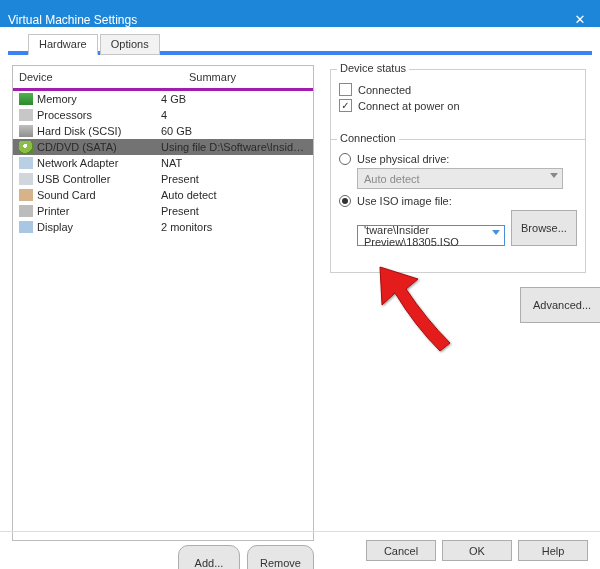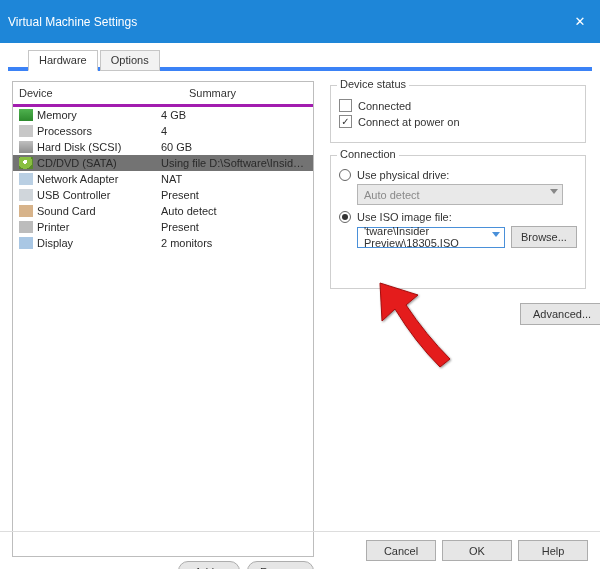--- a/index.html
+++ b/index.html
@@ -1,18 +1,18 @@
 <!DOCTYPE html>
 <html><head>
 <meta charset="utf-8">
 <style>
   * { box-sizing: border-box; font-family: "Segoe UI", Tahoma, sans-serif; font-size: 11px; }
   body { margin: 0; background: #fff; width: 600px; height: 569px; position: relative; overflow: hidden; }
 
-  .titlebar { height: 43px; background: #1e86d8; color: #fff; display: flex; align-items: center; padding-left: 8px; }
+  .titlebar { height: 27px; background: #1e86d8; color: #fff; display: flex; align-items: flex-end; padding-left: 8px; }
   .titlebar .title { flex: 1; font-size: 12px; }
   .titlebar .close-x { width: 40px; text-align: center; font-size: 13px; }
 
   .tabs-row { position: relative; margin: 6px 8px 0 8px; height: 22px; border-bottom: 4px solid #3b82f6; padding-left: 20px; }
   .tab { position: relative; display: inline-block; padding: 3px 10px 4px 10px; border: 1px solid #c6c6c6; background: #f2f2f2; margin-right: -1px; top: 1px; color: #333; }
   .tab.active { background: #fff; border-bottom: 1px solid #fff; }
 
   .content { position: relative; margin: 0 8px 8px 8px; }
 
   
@@ -20,31 +20,31 @@
   .dev-header { display: flex; border-bottom: 3px solid #a21caf; padding: 5px 8px 5px 6px; color: #333; gap: 28px; }
   .dev-header .col1 { width: 142px; }
   .dev-header .col2 { flex: 1; }
   .dev-list { }
   .dev-row { display: flex; align-items: center; height: 16px; padding: 0 6px; color: #2a2a2a; }
   .dev-row .ico { width: 14px; height: 12px; margin-right: 4px; display: inline-block; }
   .dev-row .name { width: 124px; white-space: nowrap; overflow: hidden; text-overflow: ellipsis; }
   .dev-row .summ { flex: 1; white-space: nowrap; overflow: hidden; text-overflow: ellipsis; }
   .dev-row.selected { background: #737373; }
 
-  .btn { height: 22px; border: 1px solid #adadad; background: #e6e6e6; color: #333; padding: 0 12px; cursor: default; display: inline-flex; align-items: center; justify-content: center; }
+  .btn { height: 36px; border: 1px solid #adadad; background: #e6e6e6; color: #333; padding: 0 12px; cursor: default; display: inline-flex; align-items: center; justify-content: center; }
   .btn.small { min-width: 62px; border-radius: 10px; }
   .btn.dlg { min-width: 70px; height: 21px; }
 
   .left-buttons { position: absolute; left: 4px; top: 490px; width: 302px; text-align: right; }
   .left-buttons .btn { margin-left: 4px; }
 
   
   .groupbox { position: absolute; border: 1px solid #cfcfcf; }
   .groupbox .legend { position: absolute; top: -8px; left: 6px; background: #fff; padding: 0 3px; color: #333; }
-  #grp-status { left: 322px; top: 14px; width: 256px; height: 58px; }
+  #grp-status { left: 322px; top: 14px; width: 256px; height: 71px; }
   #grp-conn   { left: 322px; top: 84px; width: 256px; height: 134px; }
 
   .chkline, .radline { display: flex; align-items: center; margin: 3px 8px; color: #333; }
   .chkbox { width: 13px; height: 13px; border: 1px solid #888; margin-right: 6px; display:inline-flex; align-items:center; justify-content:center; font-size:10px; line-height:1;}
   .radio { width: 12px; height: 12px; border: 1px solid #666; border-radius: 50%; margin-right: 6px; display:inline-flex; align-items:center; justify-content:center;}
   .radio.on::after { content:""; width:6px; height:6px; border-radius:50%; background:#333; display:block;}
 
   .combo { height: 21px; border: 1px solid #b5b5b5; background: #eee; display:flex; align-items:center; padding-left:6px; color:#666; position:relative; }
   .combo.disabled { background:#e9e9e9; color:#8a8a8a; }
   .combo .arrow { position:absolute; right:4px; top:4px; width:0; height:0; border-left:4px solid transparent; border-right:4px solid transparent; border-top:5px solid #888; }
@@ -167,21 +167,21 @@
     <div style="margin:2px 8px 6px 26px;">
       <div class="combo disabled" style="width:206px;">
         <span>Auto detect</span>
         <span class="arrow"></span>
       </div>
     </div>
     <div class="radline">
       <span class="radio on"></span>
       <span>Use ISO image file:</span>
     </div>
-    <div style="display:flex; align-items:center; margin:2px 8px 0 26px;">
+    <div style="display:flex; align-items:flex-end; margin:2px 8px 0 26px;">
       <div class="combo iso-combo">
         <span>'tware\Insider Preview\18305.ISO</span>
         <span class="arrow"></span>
       </div>
       <span class="btn" style="margin-left:6px; min-width:54px;">Browse...</span>
     </div>
   </div>
 
   <span class="btn advanced">Advanced...</span>
 

